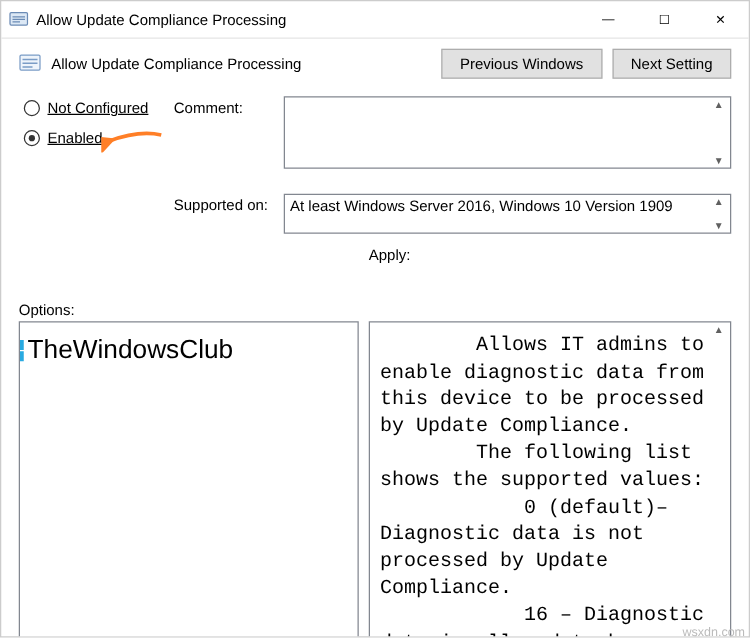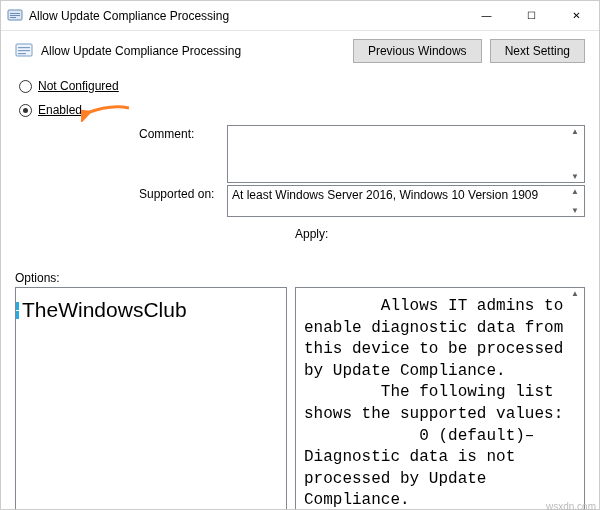--- a/index.html
+++ b/index.html
@@ -71,21 +71,21 @@
     background: #fff;
   }
   .radio.checked::after {
     content: ""; width: 5px; height: 5px; border-radius: 50%; background: #333;
   }
   .arrow {
     position: absolute;
     left: 62px; top: 1px;
     pointer-events: none;
   }
-  .fields-col { flex: 1; display: flex; flex-direction: column; gap: 2px; margin-top: 48px; }
+  .fields-col { flex: 1; display: flex; flex-direction: column; gap: 20px; }
   .field-row { display: flex; gap: 8px; }
   .field-label { width: 80px; padding-top: 2px; }
   .textarea-box {
     flex: 1;
     border: 1px solid #828790;
     background: #fff;
     position: relative;
     font-size: 12px;
     padding: 2px 18px 2px 4px;
     overflow: hidden;

